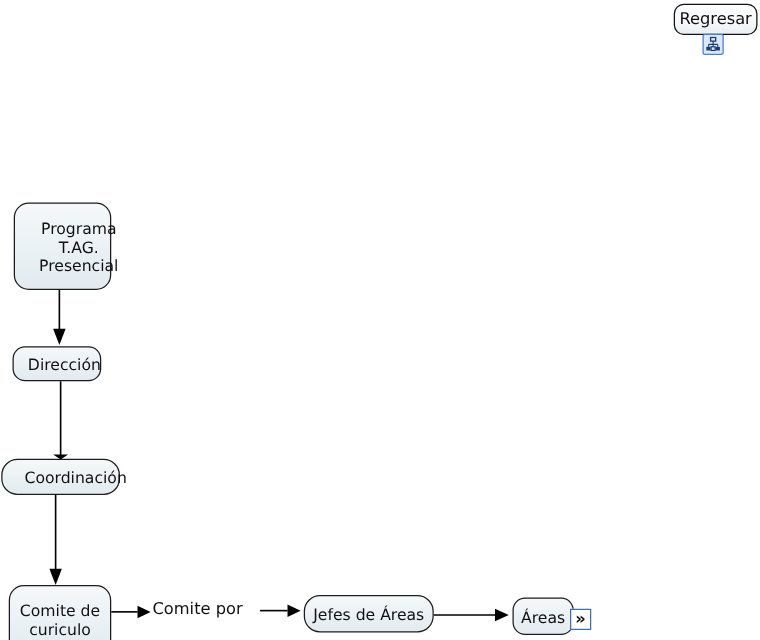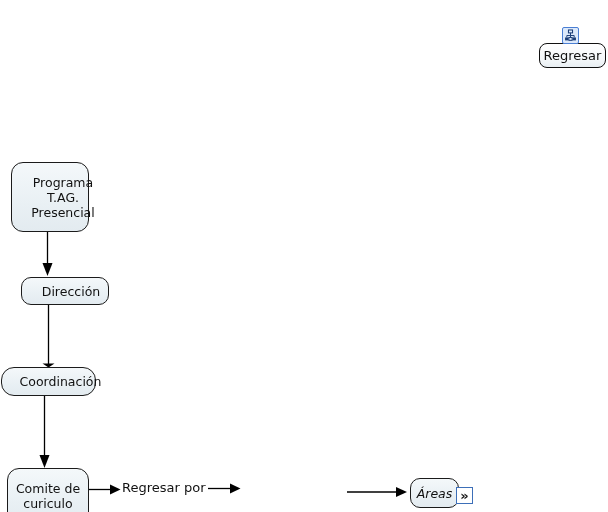--- a/index.html
+++ b/index.html
@@ -30,25 +30,25 @@
     background: linear-gradient(180deg, #f4f8fa 0%, #e9f0f4 60%, #e3ebf0 100%);
     border: 1.4px solid #1b1b1b;
     color: #111111;
     font-size: 12.5px;
     line-height: 15px;
     white-space: pre-line;
     cursor: default;
   }
 
   .node-programa     { left: 11px;  top: 162px; width: 78px;  height: 70px; border-radius: 12px; padding-left: 26px; }
-  .node-direccion    { left: 21px;  top: 277px; width: 88px;  height: 28px; border-radius: 10px; padding-left: 12px; }
+  .node-direccion    { left: 10px;  top: 277px; width: 71px;  height: 28px; border-radius: 10px; padding-left: 12px; }
   .node-coordinacion { left: 1px;   top: 367px; width: 95px;  height: 29px; border-radius: 13px; padding-left: 24px; }
   .node-comite       { left: 7px;   top: 468px; width: 82px;  height: 56px; border-radius: 12px; }
   .node-jefes        { left: 243px; top: 476px; width: 104px; height: 30px; border-radius: 13px; }
-  .node-areas        { left: 410px; top: 478px; width: 49px;  height: 30px; border-radius: 10px; font-style: italic; }
+  .node-areas        { left: 410px; top: 478px; width: 49px;  height: 30px; border-radius: 10px; }
 
   .linking-phrase {
     position: absolute;
     left: 122px; top: 481px;
     font-size: 13px;
     line-height: 14px;
     color: #111111;
     white-space: nowrap;
   }
 
@@ -58,21 +58,20 @@
     width: 67px; height: 25px;
     display: flex;
     align-items: center;
     justify-content: center;
     background: linear-gradient(180deg, #ffffff 0%, #f3f7f9 70%, #e9eff3 100%);
     border: 1.5px solid #111111;
     border-radius: 8px;
     font-size: 13px;
     color: #111111;
     cursor: pointer;
-    margin-top: 40px;
   }
 
   .cmap-icon {
     position: absolute;
     left: 562px; top: 27px;
     width: 17px; height: 17px;
     background: #dce9fb;
     border: 1px solid #4a7fd4;
     border-radius: 2px;
     display: flex;
@@ -153,22 +152,25 @@
 
   <div class="node node-coordinacion">
     <span>Coordinación</span>
   </div>
 
   <div class="node node-comite">
     <span>Comite de
 curiculo</span>
   </div>
 
+  <div class="node node-jefes">
+    <span>Jefes de Áreas</span>
+  </div>
 
   <div class="node node-areas">
     <span>Áreas</span>
   </div>
 
   <div class="resource-icon">»</div>
 
-  <div class="linking-phrase">Regresar por</div>
+  <div class="linking-phrase">Comite por</div>
 
 </div>
 
 </body></html>

